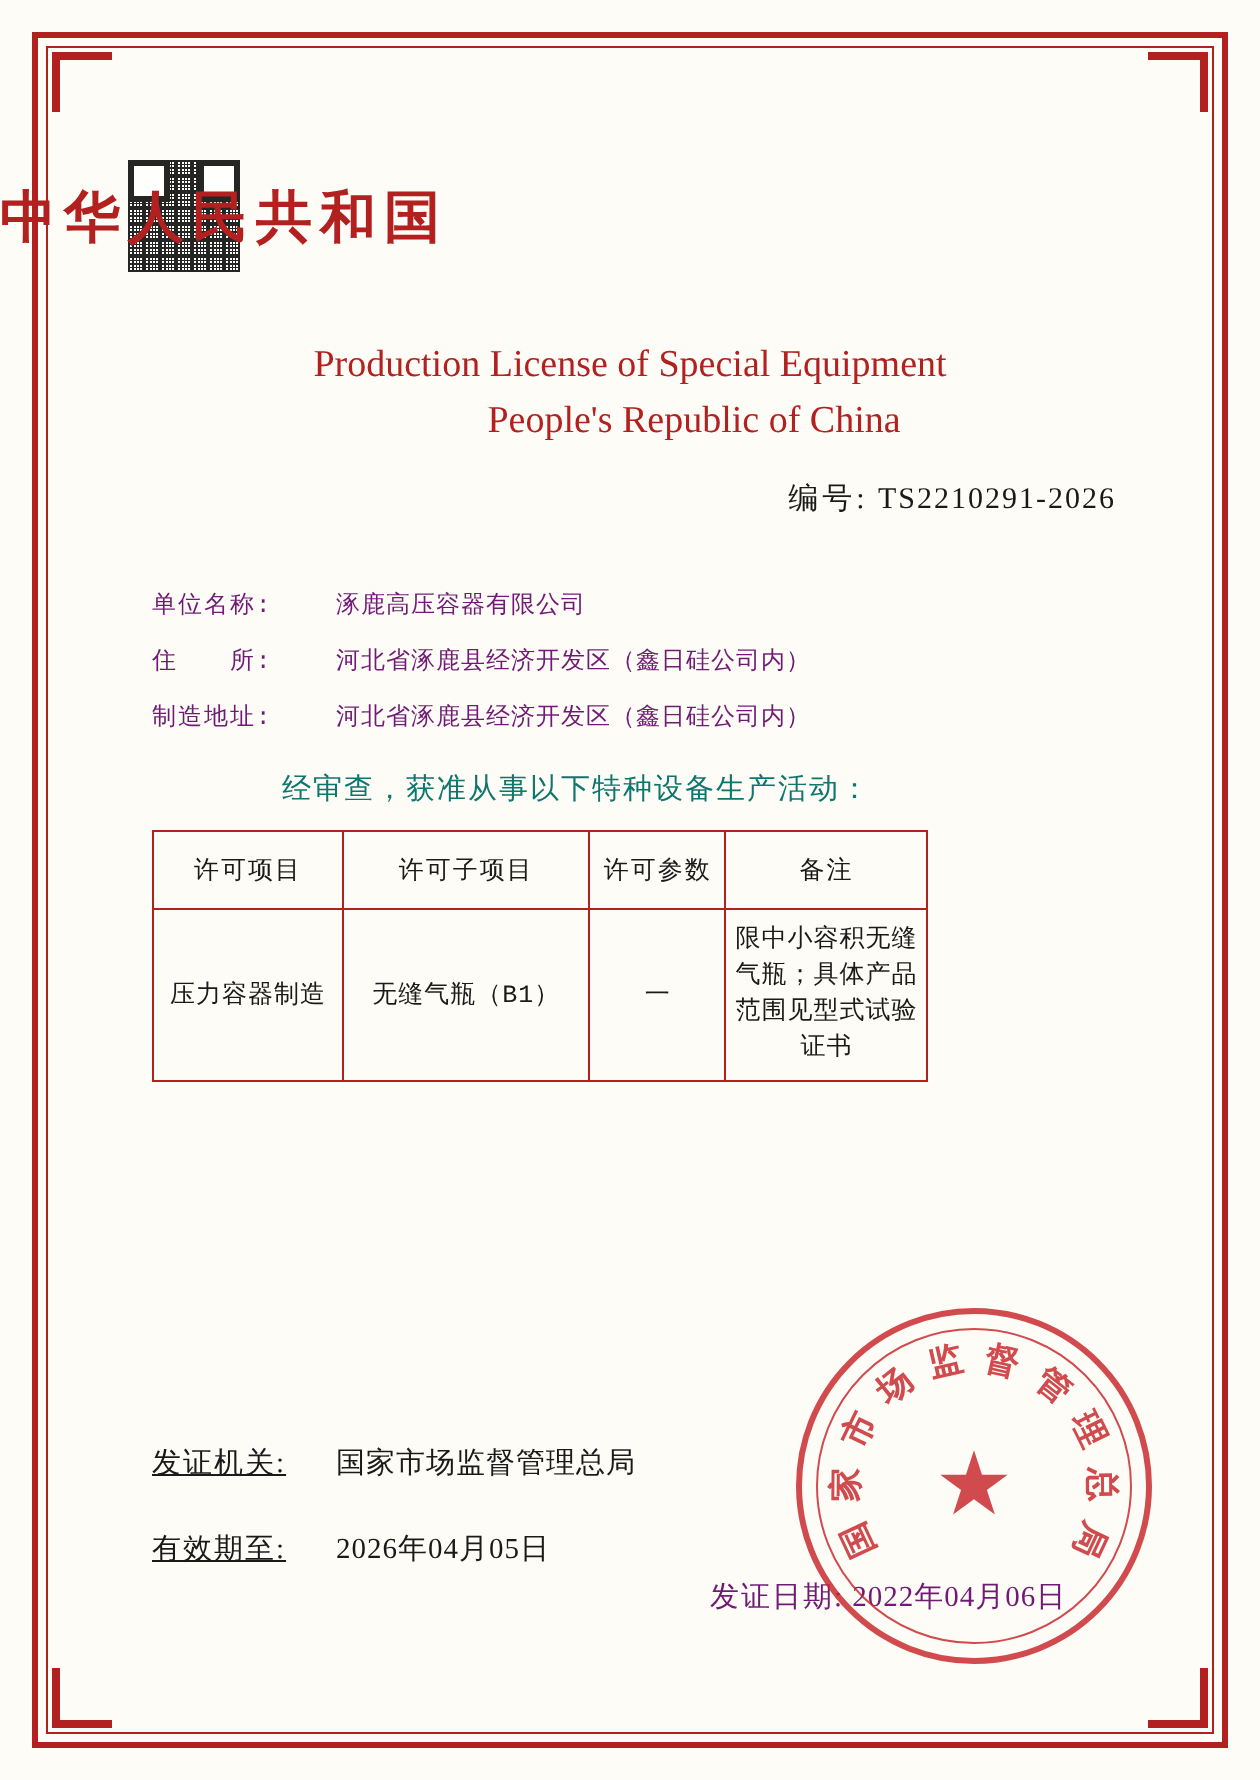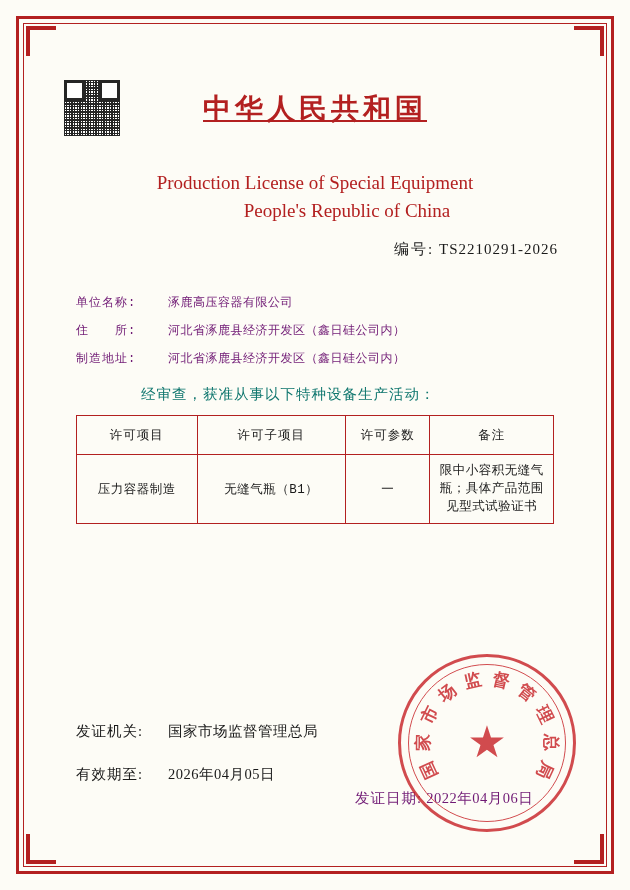--- a/index.html
+++ b/index.html
@@ -70,27 +70,26 @@
     border: 3px solid #000;
     background: #fff;
   }
   .qr::before { left: 0; top: 0; }
   .qr::after  { right: 0; top: 0; }
 
   
   .title-cn1, .title-cn2 {
     position: absolute;
     width: 100%;
-    text-align: center;
+    text-align: left;
     color: #b32020;
     font-weight: bold;
     font-size: 28px;
     letter-spacing: 4px;
     font-family: "Liberation Serif", serif;
-    text-decoration: underline;
   }
   .title-cn1 { top: 90px; }
   .title-cn2 { top: 132px; }
   .title-en1, .title-en2 {
     position: absolute;
     width: 100%;
     text-align: center;
     color: #b32020;
     font-size: 19px;
     font-family: "Liberation Serif", serif;
@@ -141,21 +140,21 @@
     color: #0f766e;
     letter-spacing: 1px;
     margin-left: 43px;
   }
 
   
   table.permit {
     position: absolute;
     left: 76px;
     top: 415px;
-    width: 478px;
+    width: 388px;
     border-collapse: collapse;
     font-size: 12.5px;
     color: #1a1a1a;
   }
   table.permit th, table.permit td {
     border: 1px solid #b32020;
     text-align: center;
     vertical-align: middle;
     padding: 6px 4px;
   }
@@ -182,21 +181,21 @@
 
   
   .footer {
     position: absolute;
     left: 76px;
     bottom: 82px;
     font-size: 14.5px;
     color: #1a1a1a;
   }
   .footer-row { display: flex; align-items: baseline; margin-bottom: 24px; }
-  .footer-label { width: 92px; letter-spacing: 1px; flex: none; }
+  .footer-label { width: 92px; letter-spacing: 1px; flex: none; text-decoration: underline; }
   .footer-value { letter-spacing: 0.5px; }
 
   .issue-date {
     position: absolute;
     left: 355px;
     bottom: 82px;
     font-size: 14.5px;
     color: #701a75;
     letter-spacing: 0.5px;
   }

